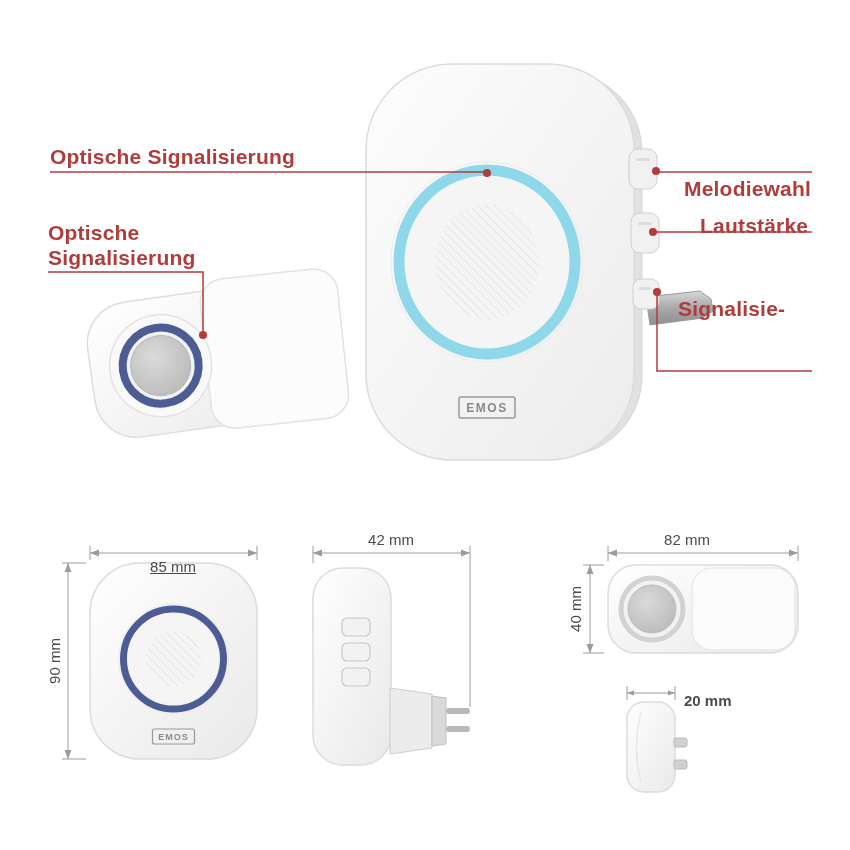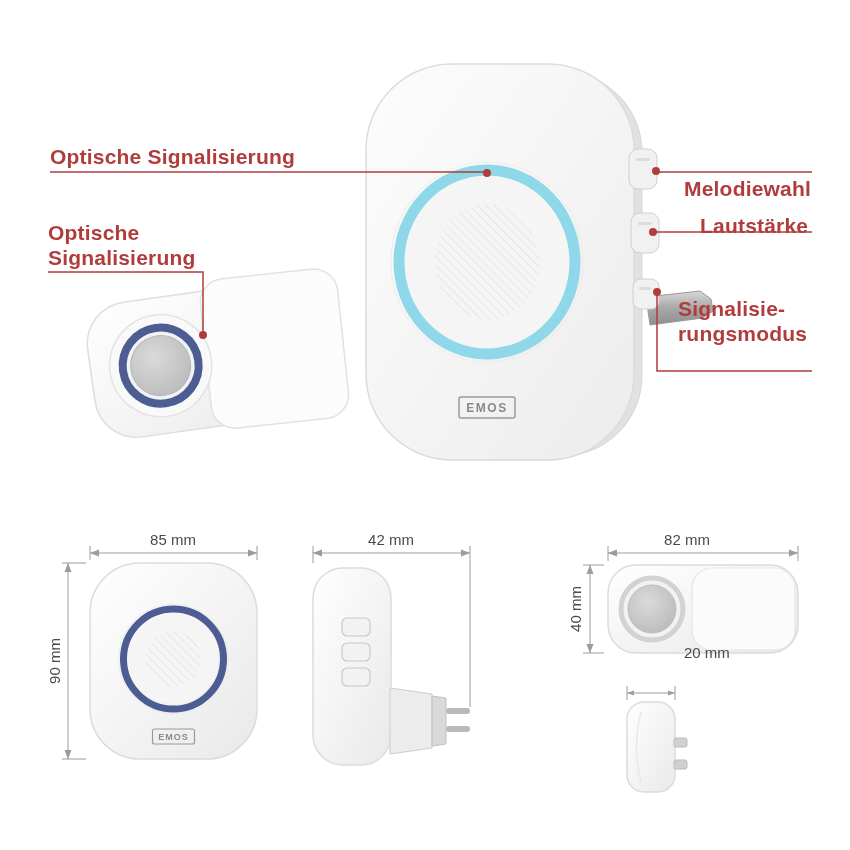--- a/index.html
+++ b/index.html
@@ -182,23 +182,22 @@
     <div>Optische</div>
     <div>Signalisierung</div>
   </div>
 
   <div class="ann" style="left:684px; top:144px;margin-top:32px;">Melodiewahl</div>
 
   <div class="ann" style="left:700px; top:205px;margin-top:8px;">Lautstärke</div>
 
   <div class="ann" style="left:678px; top:296px;">
     <div>Signalisie-</div>
-    <div>rungsmodus</div>
   </div>
 
-  <div class="dim center" style="left:173px; top:531px;">85 mm</div>
+  <div class="dim center" style="left:173px; top:558px;text-decoration:underline;">85 mm</div>
   <div class="dim vert" style="left:54px; top:661px;">90 mm</div>
   <div class="dim center" style="left:391px; top:531px;">42 mm</div>
   <div class="dim center" style="left:687px; top:531px;">82 mm</div>
   <div class="dim vert" style="left:575px; top:609px;">40 mm</div>
-  <div class="dim" style="left:684px; top:644px;">20 mm</div>
+  <div class="dim" style="left:684px; top:692px;font-weight:bold;">20 mm</div>
 
 </div>
 
 </body></html>

